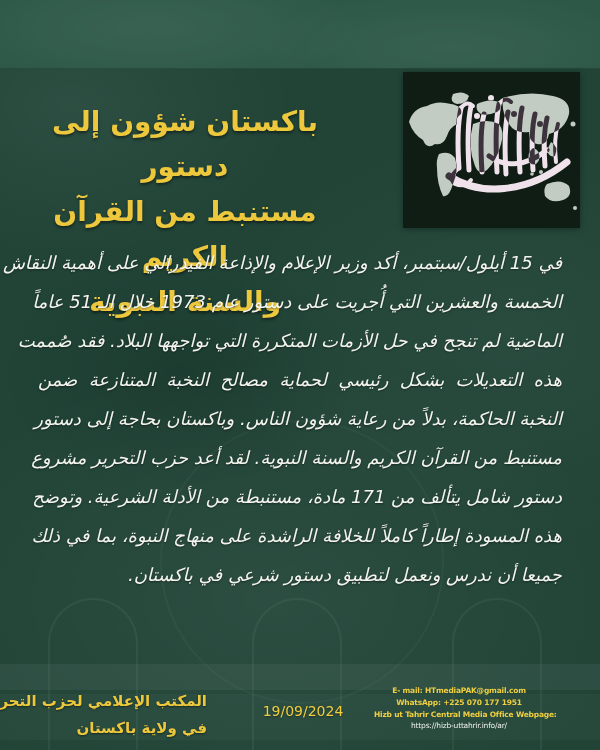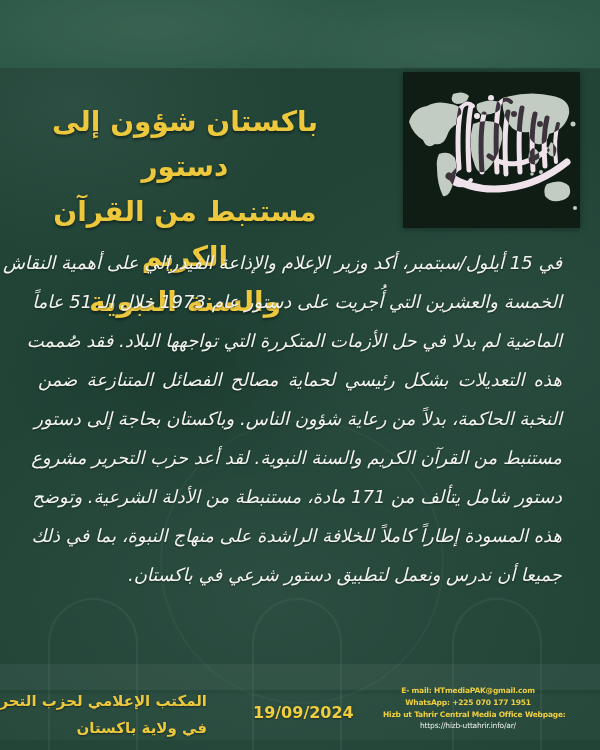--- a/index.html
+++ b/index.html
@@ -58,26 +58,26 @@
   .office{
     position:absolute;right:393px;top:688px;width:210px;
     text-align:right;color:#edc83d;font-weight:bold;
     font-size:15px;line-height:27px;
     text-shadow:0 1px 2px rgba(0,0,0,0.45);
     white-space:nowrap;
   }
   .office .l2{padding-left:0;}
   .date{
     position:absolute;left:253px;top:703px;width:100px;
-    direction:ltr;
-    color:#f0ce3e;font-weight:bold;font-size:16px;
+    direction:ltr;text-align:center;
+    color:#f0ce3e;font-weight:normal;font-size:14px;
     text-shadow:0 1px 2px rgba(0,0,0,0.45);
   }
   .contact{
-    position:absolute;left:383px;top:685px;width:170px;
+    position:absolute;left:374px;top:685px;width:170px;
     direction:ltr;text-align:center;
     font-size:7.5px;line-height:11.8px;letter-spacing:-0.2px;
     color:#f0d040;font-weight:bold;
     white-space:nowrap;
   }
   .contact .url{color:#eef2ee;font-weight:normal;}
 </style>
 </head>
 <body>
 
@@ -137,22 +137,22 @@
           <circle cx="137" cy="52" r="3"></circle>
           <circle cx="88" cy="26" r="3"></circle>
         </g>
       </g>
     </svg>
   </div>
 
   <div class="body-text">
     <div class="body-line">في 15 أيلول/سبتمبر، أكد وزير الإعلام والإذاعة الفيدرالي على أهمية النقاش</div>
     <div class="body-line">الخمسة والعشرين التي أُجريت على دستور عام 1973 خلال الـ 51 عاماً</div>
-    <div class="body-line">الماضية لم بدلا في حل الأزمات المتكررة التي تواجهها البلاد. فقد صُممت</div>
-    <div class="body-line">هذه التعديلات بشكل رئيسي لحماية مصالح الفصائل المتنازعة ضمن</div>
+    <div class="body-line">الماضية لم تنجح في حل الأزمات المتكررة التي تواجهها البلاد. فقد صُممت</div>
+    <div class="body-line">هذه التعديلات بشكل رئيسي لحماية مصالح النخبة المتنازعة ضمن</div>
     <div class="body-line">النخبة الحاكمة، بدلاً من رعاية شؤون الناس. وباكستان بحاجة إلى دستور</div>
     <div class="body-line">مستنبط من القرآن الكريم والسنة النبوية. لقد أعد حزب التحرير مشروع</div>
     <div class="body-line">دستور شامل يتألف من 171 مادة، مستنبطة من الأدلة الشرعية. وتوضح</div>
     <div class="body-line">هذه المسودة إطاراً كاملاً للخلافة الراشدة على منهاج النبوة، بما في ذلك</div>
     <div class="body-line last">جميعا أن ندرس ونعمل لتطبيق دستور شرعي في باكستان.</div>
   </div>
 
   <div class="office">
     <div class="l1">المكتب الإعلامي لحزب التحرير</div>
     <div class="l2">في ولاية باكستان</div>

